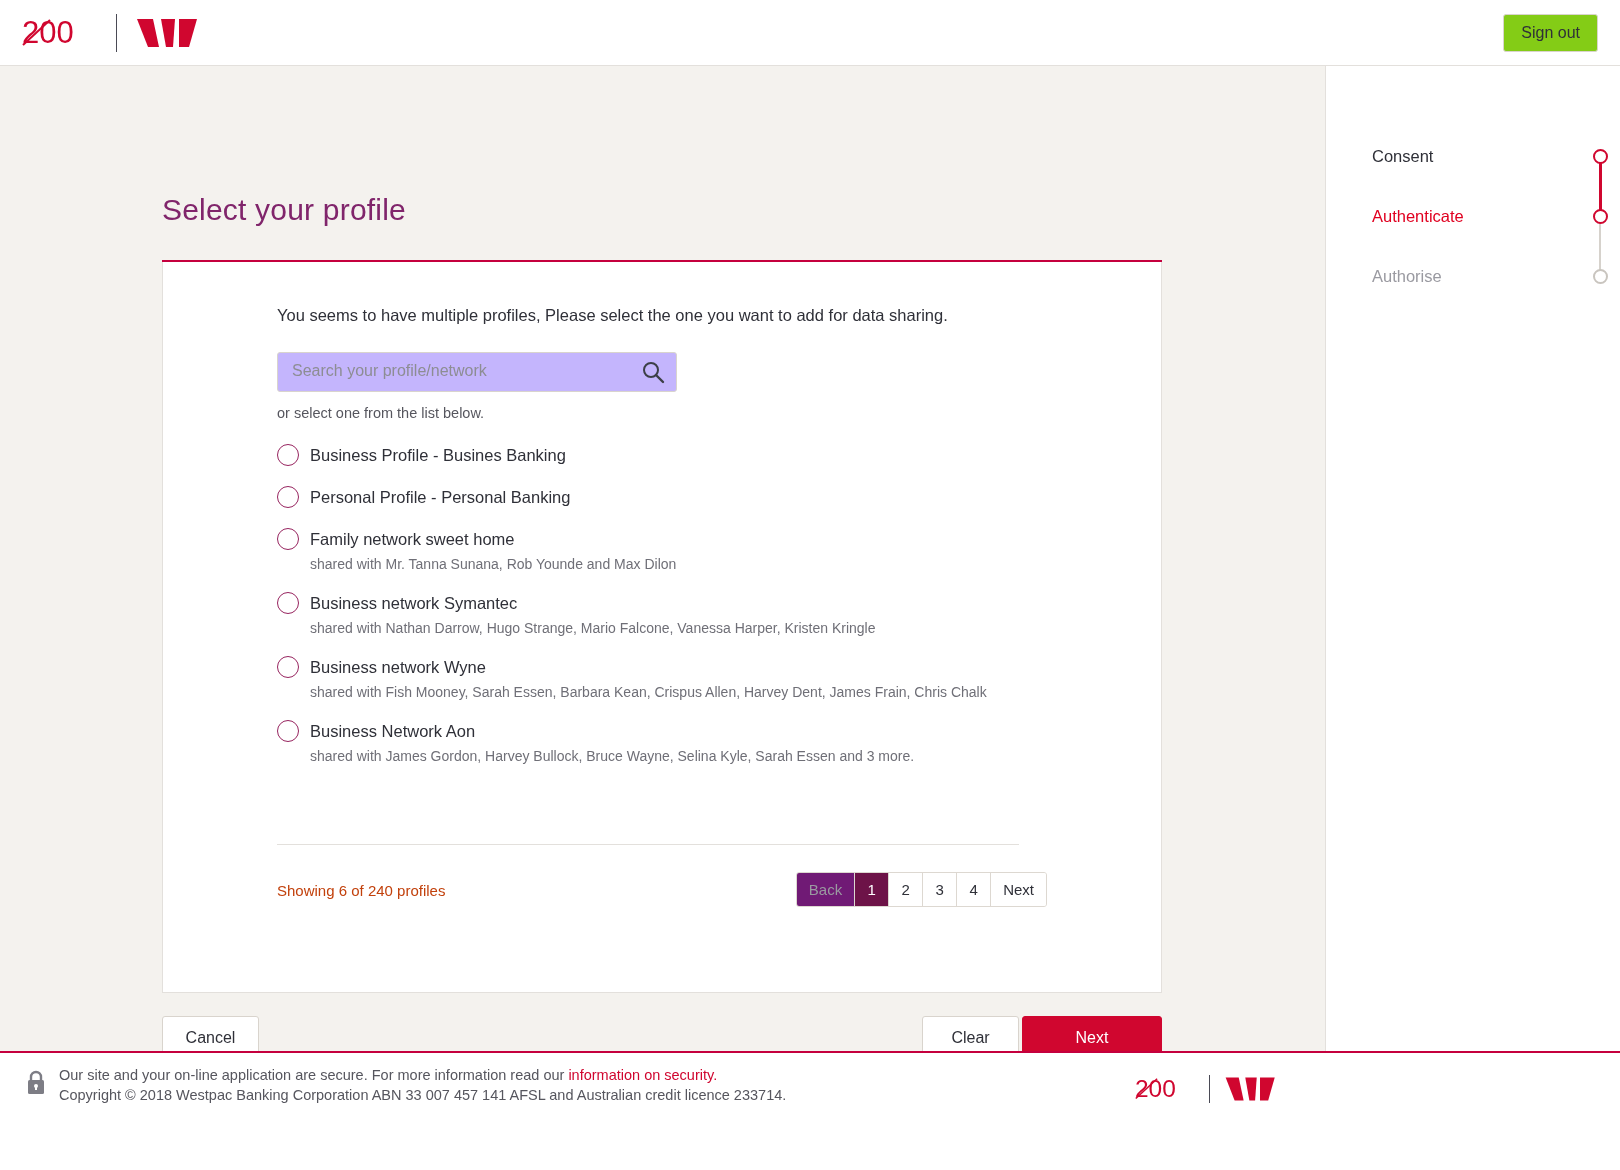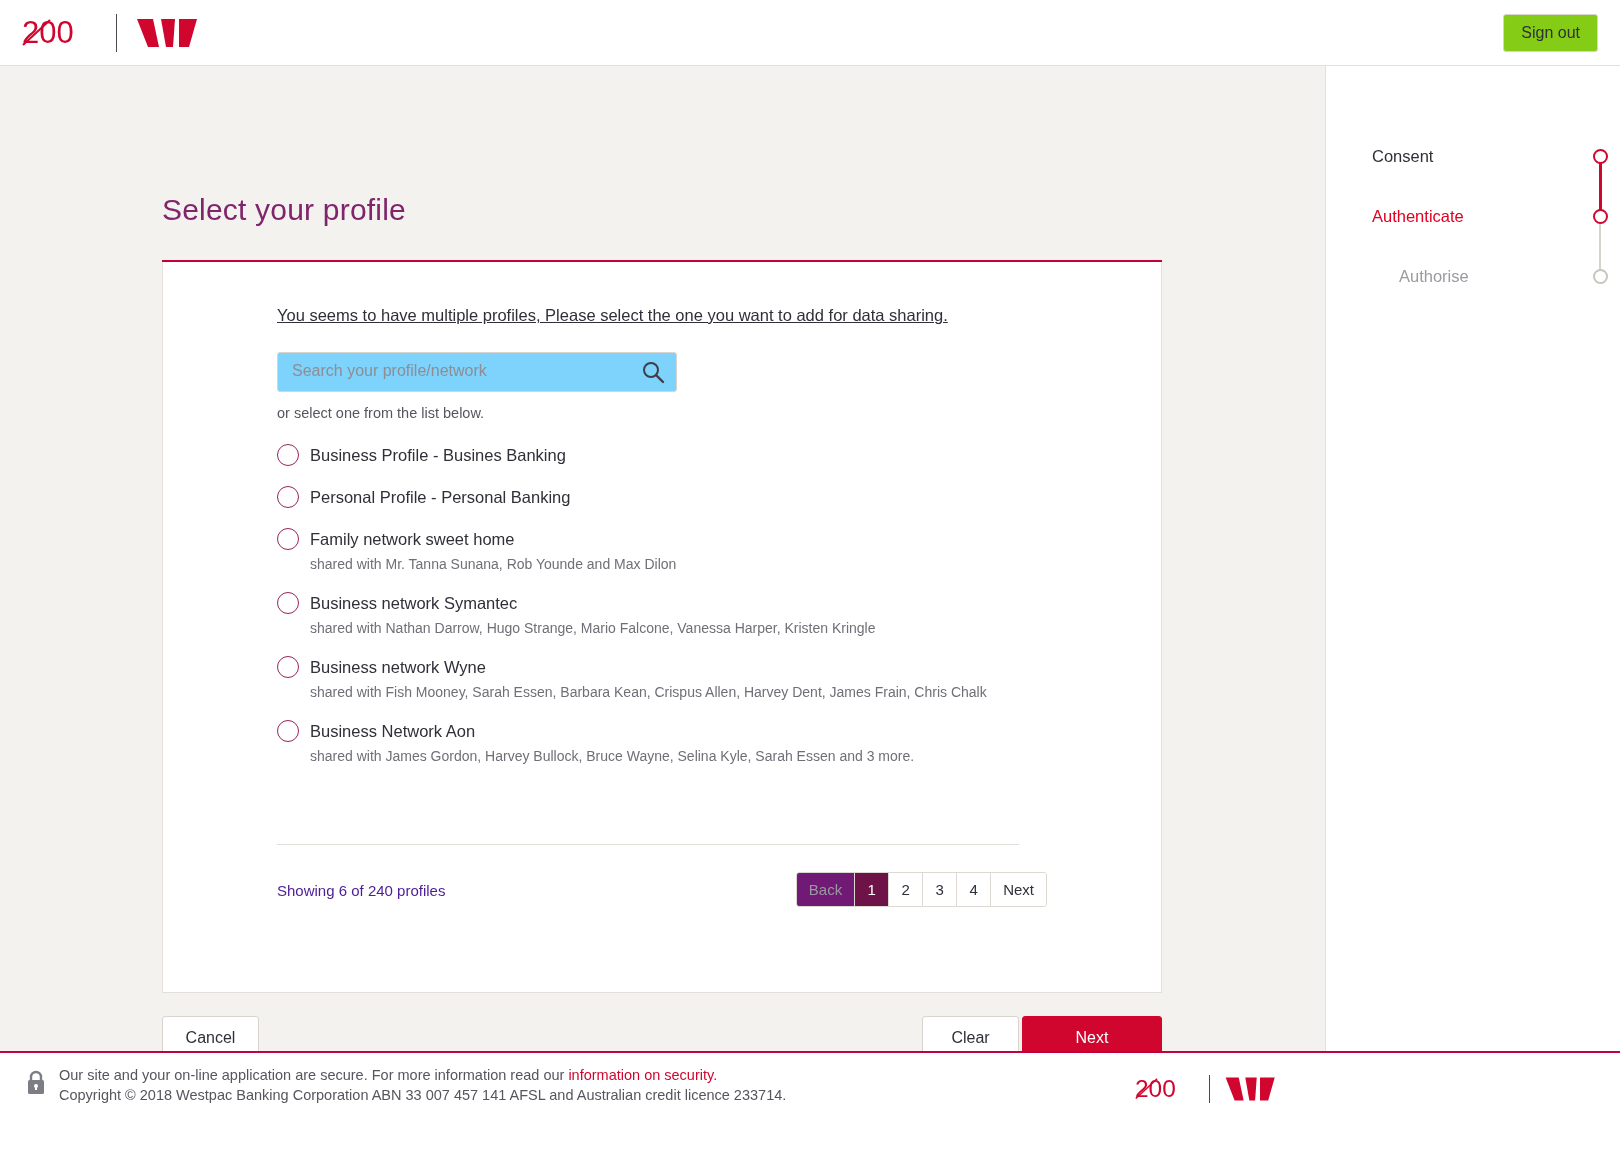--- a/index.html
+++ b/index.html
@@ -74,34 +74,34 @@
   .card {
     position: absolute; left: 162px; top: 196px;
     width: 1000px; height: 731px;
     background: #ffffff;
     border: 1px solid #e3e0dc;
     border-top: none;
   }
 
   .intro {
     position: absolute; left: 114px; top: 44px;
-    font-size: 16.5px; color: #2f3038; text-decoration: underline;
+    font-size: 16.5px; color: #2f3038;
   }
 
   .search-wrap {
     position: absolute; left: 114px; top: 90px;
     width: 400px; height: 40px;
   }
   .search-input {
     width: 400px; height: 40px;
     border: 1px solid #d9d4cd; border-radius: 3px;
     padding: 0 48px 2px 14px;
     font-size: 16px; color: #2f3038;
     font-family: "Liberation Sans", sans-serif;
-    background: #7dd3fc;
+    background: #c4b5fd;
     outline: none;
   }
   .search-input::placeholder { color: #8d8d93; }
   .search-icon {
     position: absolute; right: 12px; top: 8px;
     width: 24px; height: 24px; cursor: pointer;
   }
 
   .sub-hint {
     position: absolute; left: 114px; top: 143px;
@@ -129,21 +129,21 @@
   }
 
   .list-rule {
     position: absolute; left: 114px; top: 582px;
     width: 742px; height: 1px; background: #e3e0dc;
   }
 
   
   .showing {
     position: absolute; left: 114px; top: 620px;
-    font-size: 15px; color: #4c1d95;
+    font-size: 15px; color: #c2410c;
   }
   .pager {
     position: absolute; right: 114px; top: 610px;
     display: flex; height: 35px;
     border: 1px solid #ddd8d1; border-radius: 3px;
     overflow: hidden;
     background: #fbfaf8;
   }
   .pg {
     min-width: 34px; padding: 0 12px; height: 33px;
@@ -183,21 +183,21 @@
   .stepper { position: absolute; left: 0; top: 0; width: 295px; padding-left: 20px; }
   .step {
     position: relative; height: 60px;
     display: flex; align-items: center;
   }
   .step-label {
     position: absolute; left: 26px; font-size: 16.5px;
   }
   .step-label.done    { color: #2f3038; }
   .step-label.current { color: #e00020; }
-  .step-label.todo    { color: #9a9aa1; margin-left: 27px; }
+  .step-label.todo    { color: #9a9aa1; }
   .step-dot {
     position: absolute; right: 13px;
     width: 15px; height: 15px; border-radius: 50%;
     background: #ffffff;
   }
   .step-dot.active { border: 2.6px solid #d0062f; }
   .step-dot.idle   { border: 2px solid #c9c5bf; }
   .step-line {
     position: absolute; right: 19.5px;
     width: 3px;

